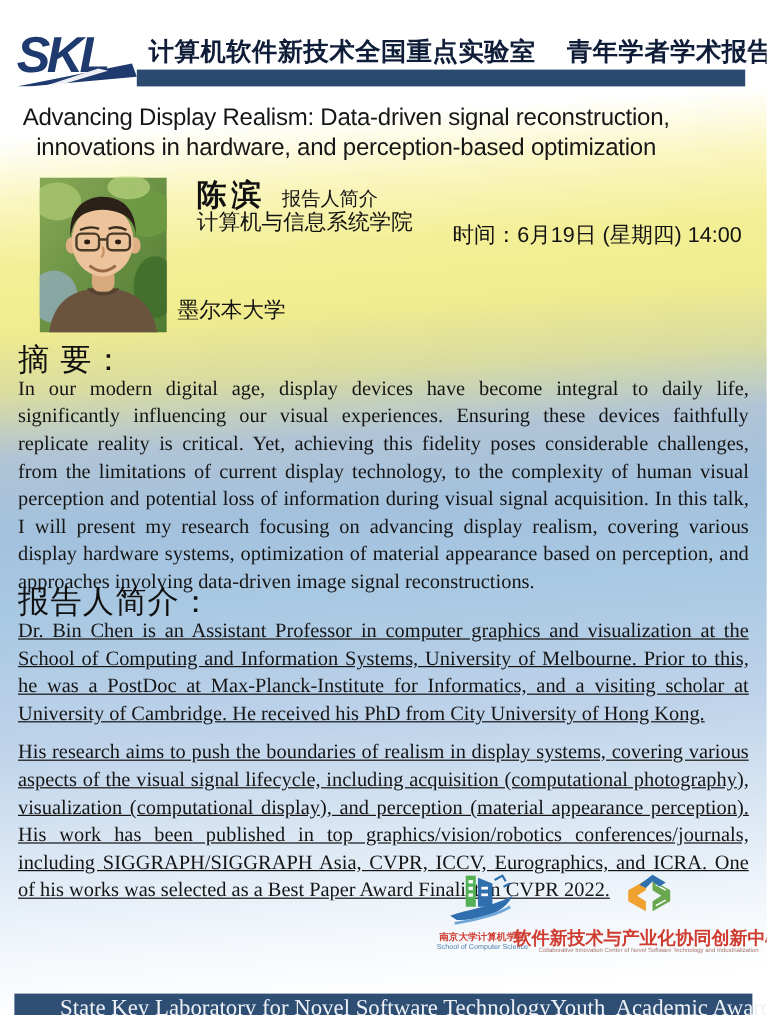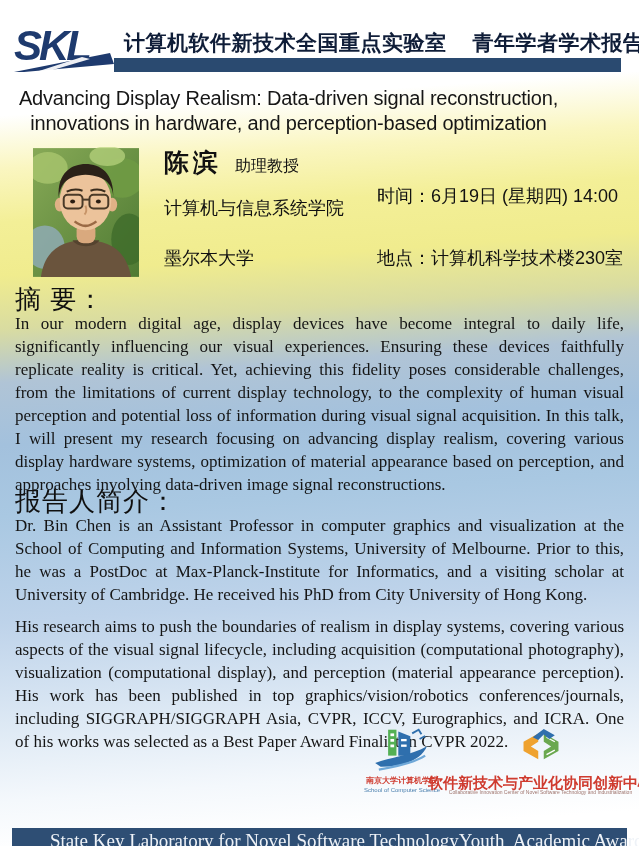--- a/index.html
+++ b/index.html
@@ -22,30 +22,30 @@
   
   .talk-title{left:0;top:86px;width:577px;text-align:center;
     font-size:20px;line-height:25px;color:#161616;letter-spacing:-.2px;}
   .talk-title div{white-space:nowrap;}
   
   .photo{left:33px;top:147px;width:106px;height:131px;}
   .name-row{left:164px;top:146px;display:flex;align-items:baseline;gap:13px;}
   .name{font-size:25px;font-weight:700;letter-spacing:4px;color:#111;}
   .acad-title{font-size:16px;color:#111;}
   .info{font-size:18px;color:#111;white-space:nowrap;}
-  .dept{left:164px;top:196px;}
-  .univ{left:164px;top:246px;}
+  .dept{left:164px;top:173px;}
+  .univ{left:148px;top:246px;}
   .time{left:377px;top:184px;}
   .loc{left:377px;top:246px;}
   
   .sec-head{font-size:26px;font-weight:400;color:#101010;letter-spacing:1px;}
   .abstract-head{left:15px;top:282px;}
   .abstract-body{left:15px;top:312px;width:609px;}
   .bio-head{left:15px;top:484px;}
-  .bio-body{left:15px;top:514px;width:609px;}
+  .bio-body{left:15px;top:514px;width:609px;text-decoration:underline;}
   .serif-par{font-family:"Liberation Serif",serif;font-size:17px;line-height:23px;
     text-align:justify;color:#151515;margin:0 0 9px 0;}
   
   .logo-block{display:flex;flex-direction:column;align-items:center;justify-content:center;}
   .nju-block{left:352px;top:726px;width:100px;}
   .cic-block{left:448px;top:728px;width:185px;}
   .logo-cap-red{font-size:8px;font-weight:700;color:#cf3b2f;white-space:nowrap;line-height:10px;}
   .logo-cap-blue{font-size:6px;color:#4a7fae;white-space:nowrap;line-height:8px;}
   .cic-cap-red{font-size:15px;font-weight:700;color:#cf3b2f;white-space:nowrap;line-height:13px;margin-top:2px;}
   .cic-cap-en{font-size:5px;color:#a0766f;white-space:nowrap;line-height:7px;}
@@ -103,26 +103,25 @@
     <rect x="57" y="47" width="19" height="14" rx="4" fill="none" stroke="#4a3a28" stroke-width="2"></rect>
     <path d="M50,52 h7" stroke="#4a3a28" stroke-width="2"></path>
     <ellipse cx="40" cy="54" rx="2.5" ry="2" fill="#2a1d12"></ellipse>
     <ellipse cx="66" cy="54" rx="2.5" ry="2" fill="#2a1d12"></ellipse>
     <path d="M53,58 q2,6 -1,9" stroke="#c79468" stroke-width="2" fill="none"></path>
     <path d="M42,74 q11,9 22,0" stroke="#9a6a45" stroke-width="2.5" fill="none"></path>
   </svg>
 
   <div class="abs name-row">
     <span class="name">陈滨</span>
-    <span class="acad-title">助理教授</span>
+    <span class="acad-title">报告人简介</span>
   </div>
   <div class="abs info dept">计算机与信息系统学院</div>
   <div class="abs info univ">墨尔本大学</div>
   <div class="abs info time"><span>时间：</span><span>6月19日 (星期四) 14:00</span></div>
-  <div class="abs info loc"><span>地点：</span><span>计算机科学技术楼230室</span></div>
 
   <div class="abs sec-head abstract-head">摘 要：</div>
   <div class="abs abstract-body">
     <p class="serif-par">In our modern digital age, display devices have become integral to daily life, significantly influencing our visual experiences. Ensuring these devices faithfully replicate reality is critical. Yet, achieving this fidelity poses considerable challenges, from the limitations of current display technology, to the complexity of human visual perception and potential loss of information during visual signal acquisition. In this talk, I will present my research focusing on advancing display realism, covering various display hardware systems, optimization of material appearance based on perception, and approaches involving data-driven image signal reconstructions.</p>
   </div>
 
   <div class="abs sec-head bio-head">报告人简介：</div>
   <div class="abs bio-body">
     <p class="serif-par">Dr. Bin Chen is an Assistant Professor in computer graphics and visualization at the School of Computing and Information Systems, University of Melbourne. Prior to this, he was a PostDoc at Max-Planck-Institute for Informatics, and a visiting scholar at University of Cambridge. He received his PhD from City University of Hong Kong.</p>
     <p class="serif-par">His research aims to push the boundaries of realism in display systems, covering various aspects of the visual signal lifecycle, including acquisition (computational photography), visualization (computational display), and perception (material appearance perception). His work has been published in top graphics/vision/robotics conferences/journals, including SIGGRAPH/SIGGRAPH Asia, CVPR, ICCV, Eurographics, and ICRA. One of his works was selected as a Best Paper Award Finalist in CVPR 2022.</p>

